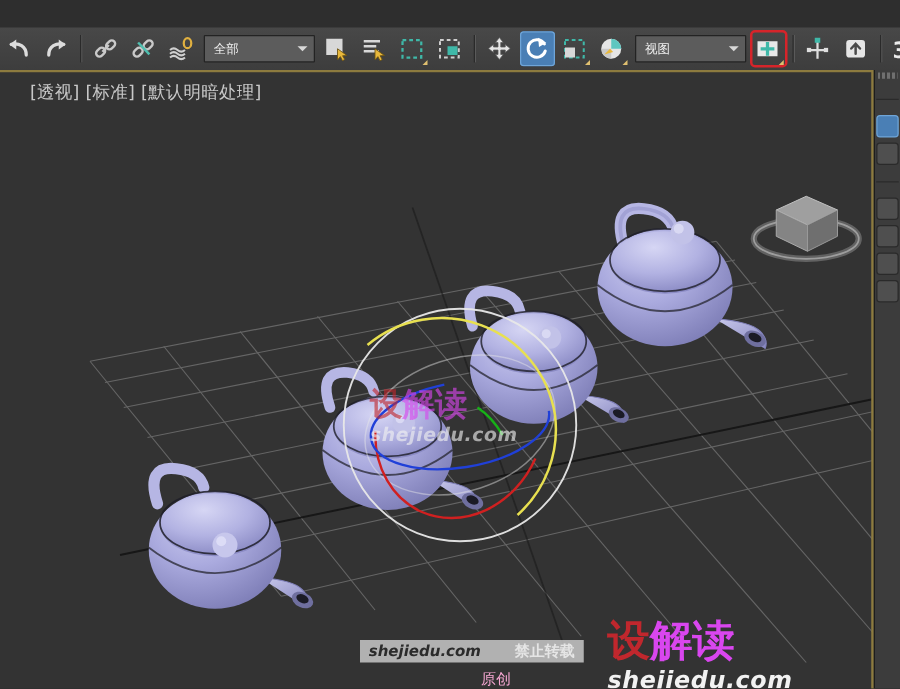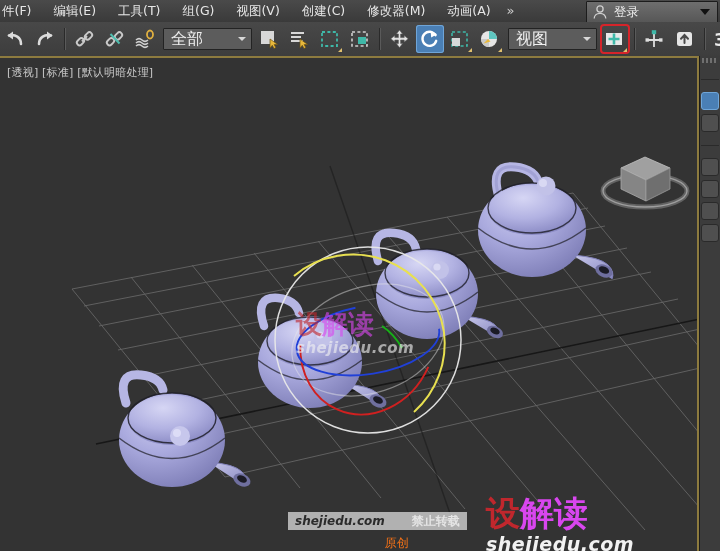--- a/index.html
+++ b/index.html
@@ -53,37 +53,37 @@
   .tb.active{background:#4a7fb5;box-shadow:inset 0 0 0 1px #6fa5d8;}
   .tb.redmark{outline:2px solid #d6242a;outline-offset:-1px;}
   .tb svg{display:block;}
   .tb .corner{
     position:absolute;right:2px;bottom:1px;width:0;height:0;
     border-left:4px solid transparent;border-bottom:4px solid #e0c070;
   }
   .sep{width:1px;height:22px;background:#2a2a2a;border-right:1px solid #5a5a5a;margin:0 4px;flex:0 0 auto;}
   .combo{
     position:relative;height:20px;background:#5c5c5c;border:1px solid #232323;
-    color:#efefef;font-size:16px;display:flex;align-items:center;
+    color:#efefef;font-size:10px;display:flex;align-items:center;
     padding:0 18px 0 7px;margin:0 3px;flex:0 0 auto;border-radius:1px;
   }
   .combo .cv{white-space:nowrap;}
   .combo .cc{
     position:absolute;right:5px;top:8px;width:0;height:0;
     border-left:4px solid transparent;border-right:4px solid transparent;
     border-top:4px solid #d8d8d8;
   }
 
   
   .viewport{
     position:absolute;left:0;top:58px;width:700px;height:493px;
     background:#333333;overflow:hidden;
   }
   .vp-label{
-    position:absolute;left:7px;top:7px;color:#c8c8c8;font-size:11px;
+    position:absolute;left:24px;top:7px;color:#c8c8c8;font-size:14px;
     letter-spacing:.2px;white-space:nowrap;
   }
   .vp-svg{position:absolute;left:0;top:0;}
 
   
   .cmdpanel{
     position:absolute;right:0;top:56px;width:20px;height:495px;
     background:#3c3c3c;border-left:1px solid #1d1d1d;
   }
   .cp-dots{
@@ -114,48 +114,28 @@
   .wm-ghost .wm-cn{font-size:26px;}
   .wm-ghost .wm-url{font-size:15px;margin-top:2px;display:block;}
 
   .banner{
     position:absolute;left:288px;top:512px;height:18px;
     background:rgba(205,205,205,.82);
     display:flex;align-items:center;padding:0 7px;
     font-size:12px;white-space:nowrap;
   }
   .banner .b-url{font-style:italic;font-weight:bold;color:#2b2b2b;}
-  .banner .b-cn{color:#f97316;margin-top:44px;}
+  .banner .b-cn{color:#f9a8d4;margin-top:44px;}
   .banner .b-red{color:#e5e5e5;font-weight:bold;margin-left:3px;}
 </style>
 </head>
 <body>
 
 <div class="app">
 
-  <div class="menubar">
-    <div class="menu-item">件(F)</div>
-    <div class="menu-item">编辑(E)</div>
-    <div class="menu-item">工具(T)</div>
-    <div class="menu-item">组(G)</div>
-    <div class="menu-item">视图(V)</div>
-    <div class="menu-item">创建(C)</div>
-    <div class="menu-item">修改器(M)</div>
-    <div class="menu-item">动画(A)</div>
-    <div class="menu-overflow">»</div>
-
-    <div class="login-box">
-      <svg class="login-icon" viewBox="0 0 18 16">
-        <circle cx="9" cy="5" r="3.1" fill="none" stroke="#cfcfcf" stroke-width="1.3"></circle>
-        <path d="M3.2 14.5c0-3.3 2.6-5.2 5.8-5.2s5.8 1.9 5.8 5.2" fill="none" stroke="#cfcfcf" stroke-width="1.3"></path>
-      </svg>
-      <span class="login-text">登录</span>
-      <span class="login-caret"></span>
-    </div>
-  </div>
 
   <div class="toolbar">
 
     <div class="tb">
       <svg width="22" height="20" viewBox="0 0 22 20">
         <path d="M17 15 C17 8 11 5 5 6.5" fill="none" stroke="#dcdcdc" stroke-width="2.6" stroke-linecap="round"></path>
         <path d="M9 2.5 L3.5 6.5 L9 10.5 Z" fill="#dcdcdc"></path>
       </svg>
     </div>
     <div class="tb">

